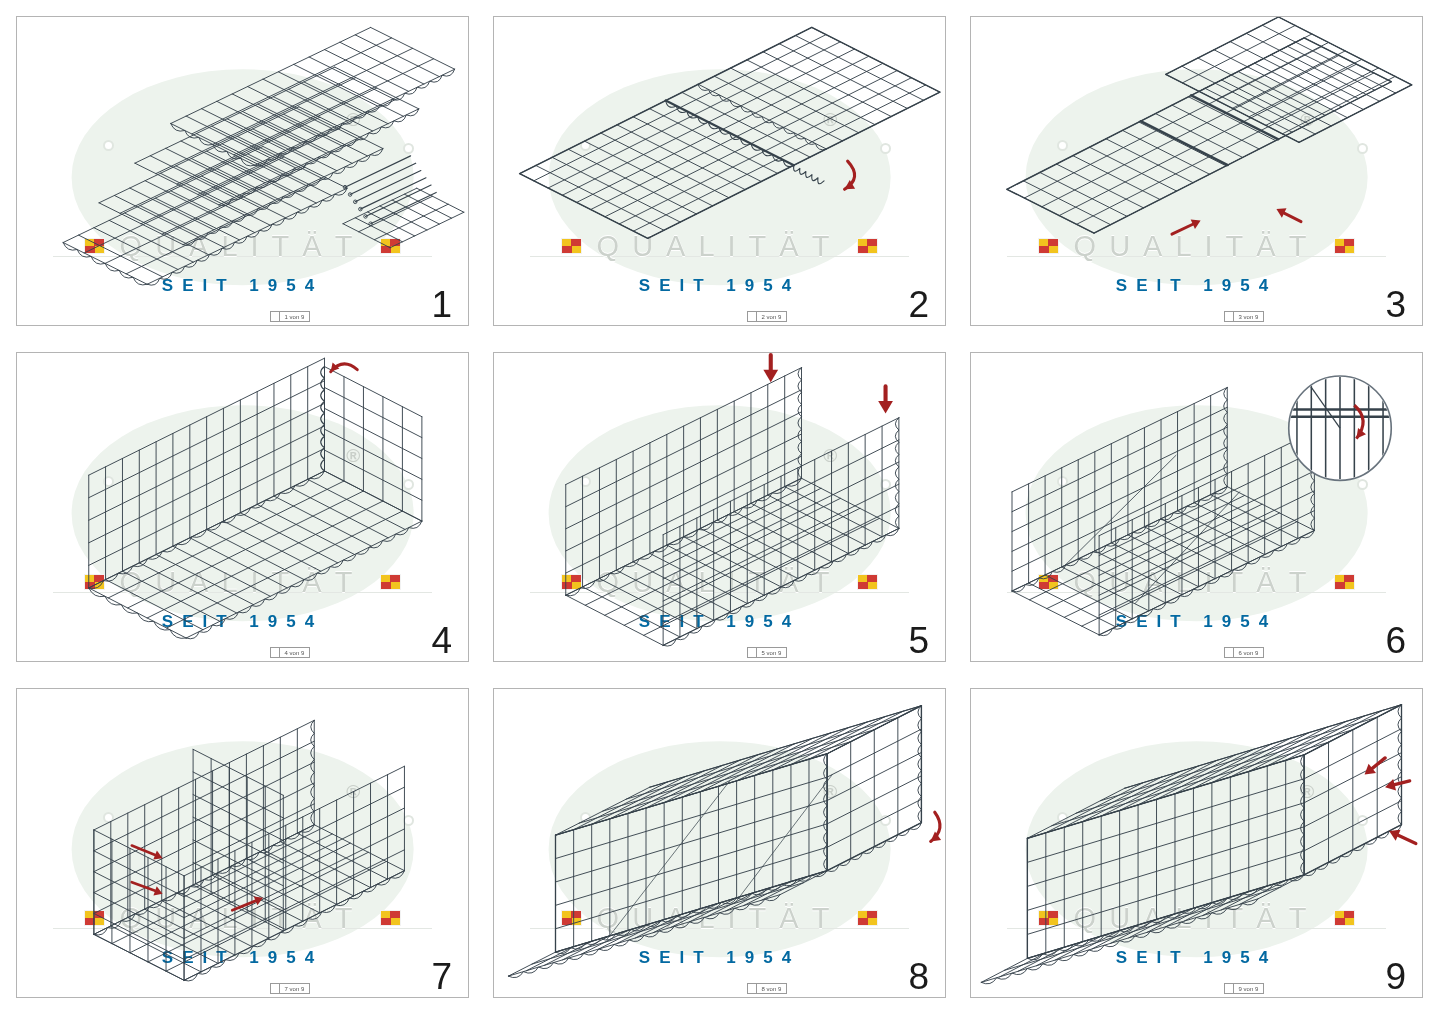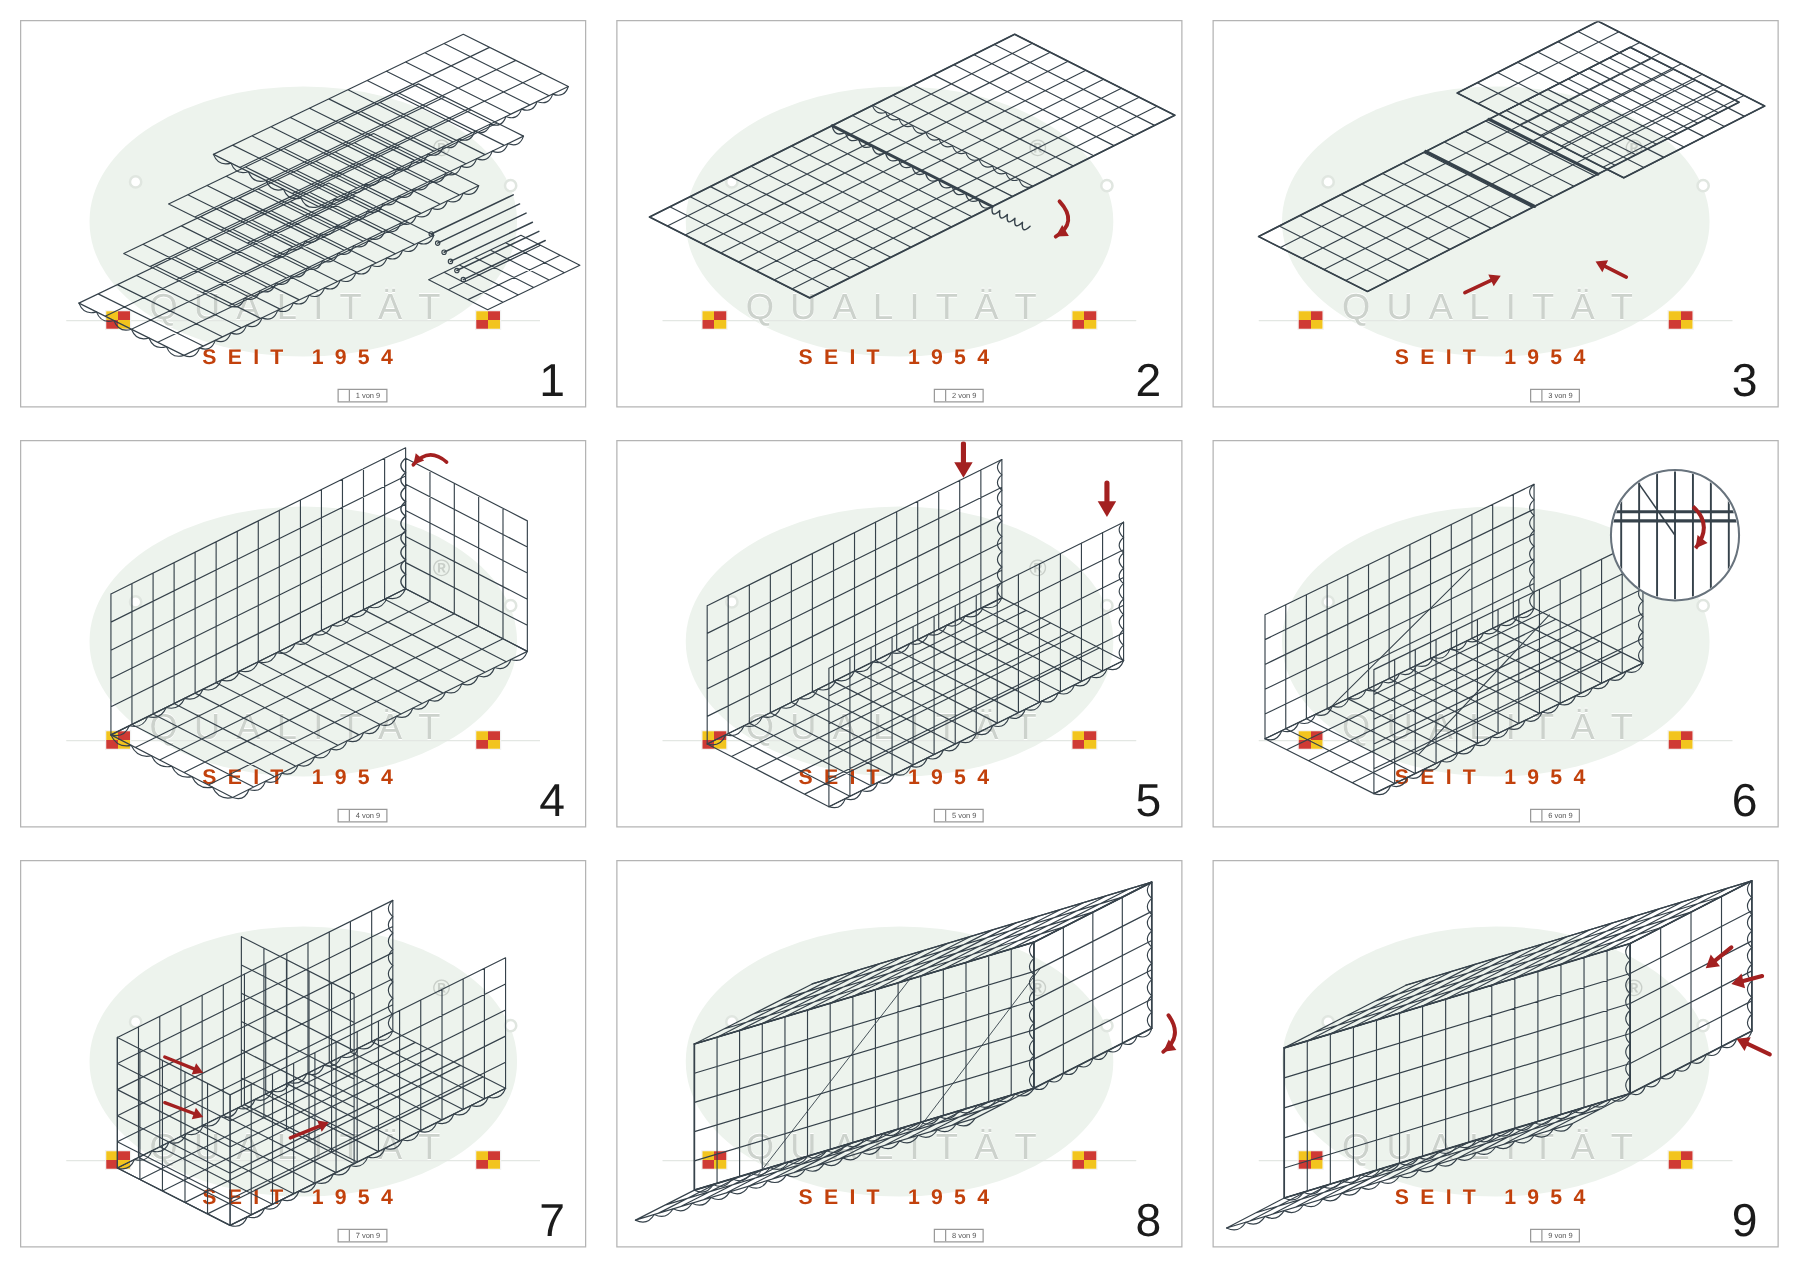--- a/index.html
+++ b/index.html
@@ -8,25 +8,25 @@
   .board{display:grid;grid-template-columns:repeat(3,453px);grid-template-rows:repeat(3,310px);gap:26px 24px;padding:16px;}
   .panel{position:relative;border:1px solid #b4b4b4;background:#fff;overflow:hidden;}
   
   .watermark{position:absolute;inset:0;z-index:0;}
   .wm-ellipse{position:absolute;left:50%;top:52%;width:76%;height:70%;transform:translate(-50%,-50%);border-radius:50%;background:#edf3ed;}
   .wm-dot{position:absolute;width:11px;height:11px;border:2px solid #e0e6e0;border-radius:50%;background:#fff;}
   .wm-dot.l{left:19%;top:40%;}
   .wm-dot.r{right:12%;top:41%;}
   .wm-reg{position:absolute;left:73%;top:30%;font-size:19px;font-weight:bold;color:#c9cfc9;}
   .wm-rule{position:absolute;left:8%;right:8%;top:77.5%;height:1px;background:#e3e7e3;}
-  .wm-row{position:absolute;left:0;right:0;top:69%;display:flex;align-items:flex-end;justify-content:center;gap:16px;}
+  .wm-row{position:absolute;left:0;right:0;top:69%;display:flex;align-items:center;justify-content:center;gap:16px;}
   .wm-flag{width:19px;height:14px;background:repeating-conic-gradient(#cf3a34 0% 25%, #f2c41e 0% 50%);box-shadow:0 0 0 1px #f2f2f2;}
   .wm-text1{font-size:29px;letter-spacing:13px;color:#ccd2cc;text-shadow:0 1px 0 #fff,0 -1px 0 #fff;white-space:nowrap;}
   .wm-row2{position:absolute;left:0;right:0;top:84%;text-align:center;}
-  .wm-text2{font-size:17px;font-weight:bold;letter-spacing:9px;color:#c2410c;text-shadow:0 1px 0 #fff;white-space:nowrap;}
+  .wm-text2{font-size:17px;font-weight:bold;letter-spacing:9px;color:#0369a1;text-shadow:0 1px 0 #fff;white-space:nowrap;}
   
   svg.drawing{position:absolute;inset:0;width:100%;height:100%;z-index:1;display:block;}
   
   .step-num{position:absolute;right:16px;bottom:2px;font-size:37px;color:#1b1b1b;z-index:2;line-height:1;}
   
   .stamp{position:absolute;left:56%;bottom:3px;display:flex;align-items:stretch;border:1px solid #9a9a9a;background:#fff;height:11px;z-index:2;}
   .stamp-cell{width:9px;border-right:1px solid #9a9a9a;}
   .stamp-label{font-size:6px;line-height:10px;color:#555;padding:0 5px;white-space:nowrap;}
 </style>
 </head>

